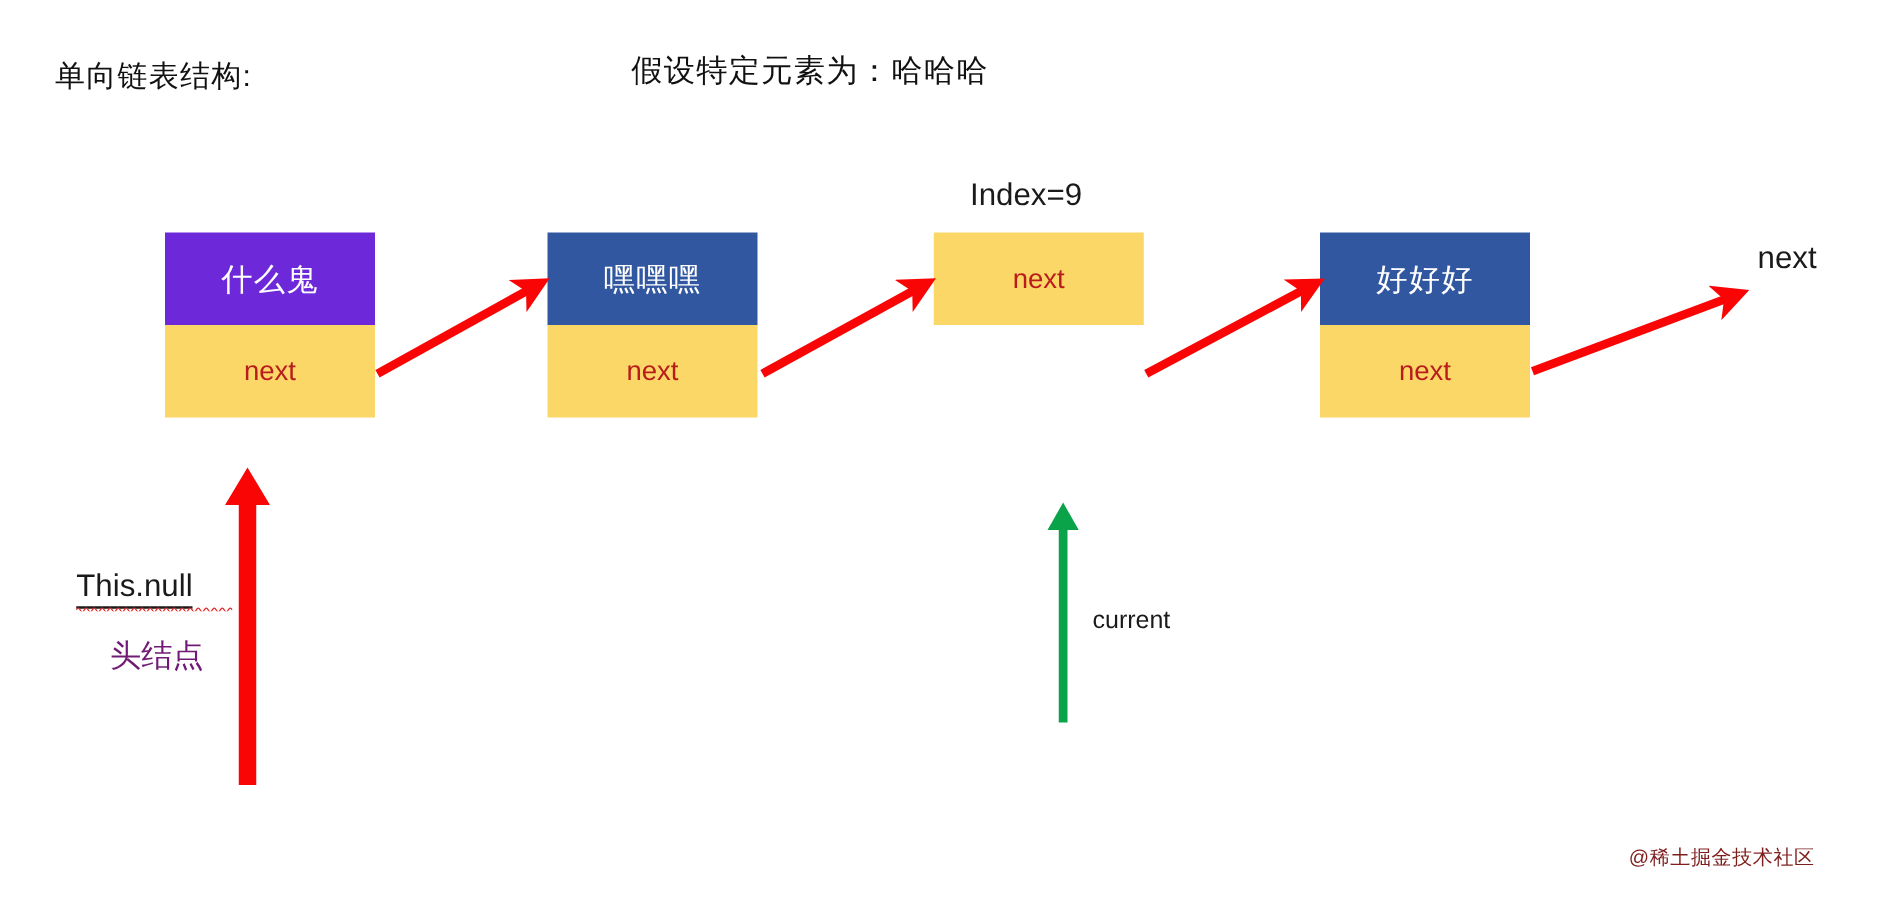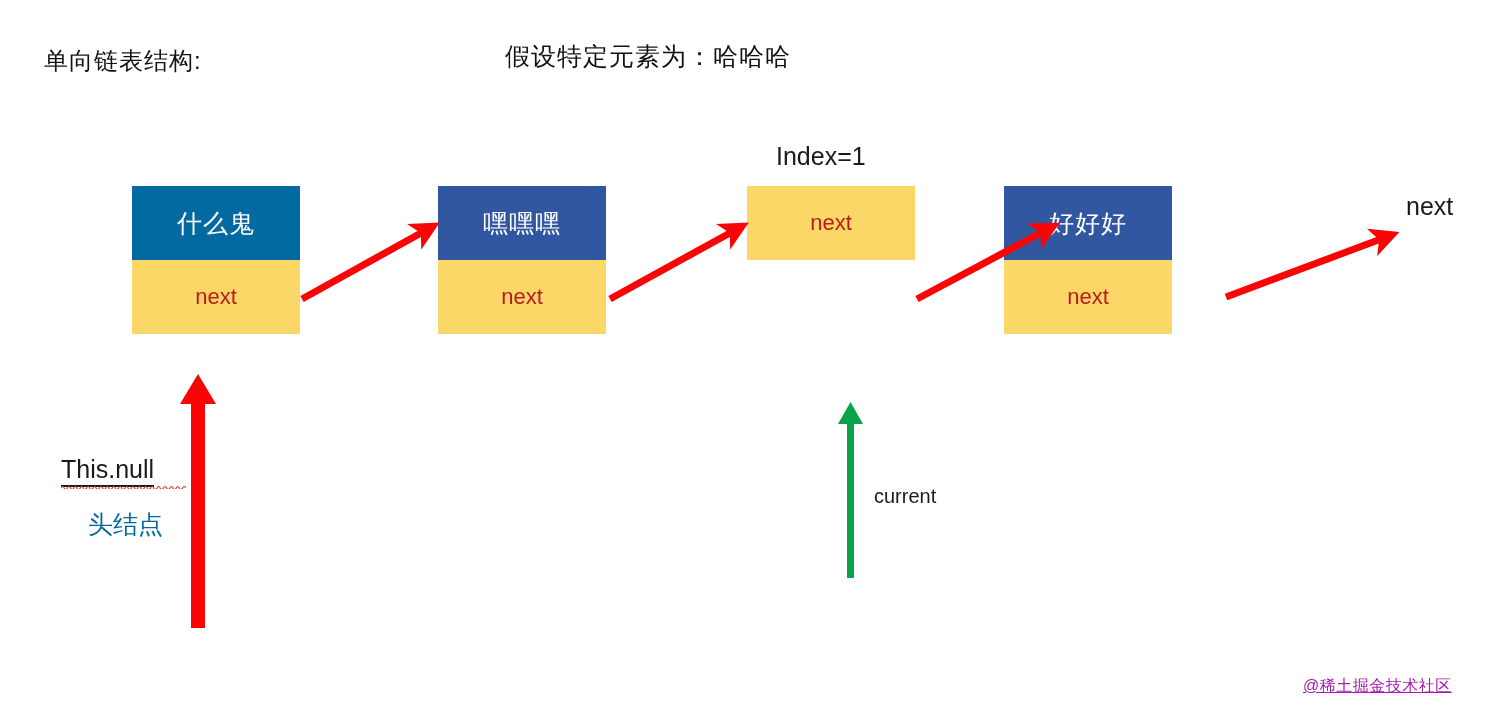--- a/index.html
+++ b/index.html
@@ -67,31 +67,30 @@
   .head-en-wavy {
     left: 61px;
     top: 484px;
     width: 125px;
     height: 5px;
   }
   .head-cn-label {
     left: 88px;
     top: 508px;
     font-size: 25px;
-    color: #0369a1;
+    color: #701a75;
     white-space: nowrap;
   }
   .watermark {
     left: 1303px;
     top: 676px;
     font-size: 16px;
-    color: #a21caf;
+    color: #7f1d1d;
     letter-spacing: 0.5px;
     white-space: nowrap;
-    text-decoration: underline;
   }
 
   
   .node {
     width: 168px;
     height: 148px;
   }
   .node-head {
     height: 74px;
     display: flex;
@@ -119,34 +118,34 @@
     pointer-events: none;
   }
 </style>
 </head>
 <body>
 
 <div id="canvas">
 
   <div class="abs title-label">单向链表结构:</div>
   <div class="abs subtitle-label">假设特定元素为：哈哈哈</div>
-  <div class="abs index-label">Index=1</div>
+  <div class="abs index-label">Index=9</div>
   <div class="abs null-label">next</div>
   <div class="abs current-label">current</div>
 
   <div class="abs head-en-label">This.null</div>
   <svg class="abs head-en-wavy" viewBox="0 0 125 5" preserveAspectRatio="none">
     <path d="M0 4 Q 1.6 1, 3.2 4 T 6.4 4 T 9.6 4 T 12.8 4 T 16 4 T 19.2 4 T 22.4 4 T 25.6 4 T 28.8 4 T 32 4 T 35.2 4 T 38.4 4 T 41.6 4 T 44.8 4 T 48 4 T 51.2 4 T 54.4 4 T 57.6 4 T 60.8 4 T 64 4 T 67.2 4 T 70.4 4 T 73.6 4 T 76.8 4 T 80 4 T 83.2 4 T 86.4 4 T 89.6 4 T 92.8 4 T 96 4 T 99.2 4 T 102.4 4 T 105.6 4 T 108.8 4 T 112 4 T 115.2 4 T 118.4 4 T 121.6 4 T 124.8 4" fill="none" stroke="#e03030" stroke-width="1.1"></path>
   </svg>
   <div class="abs head-cn-label">头结点</div>
 
   <div class="abs watermark">@稀土掘金技术社区</div>
 
   <div class="abs node" style="left:132px; top:186px;">
-    <div class="node-head" style="background:#0369a1;">
+    <div class="node-head" style="background:#6d28d9;">
       <span>什么鬼</span>
     </div>
     <div class="node-next" style="background:#fbd768;">
       <span>next</span>
     </div>
   </div>
 
   <div class="abs node" style="left:438px; top:186px;">
     <div class="node-head" style="background:#30579f;">
       <span>嘿嘿嘿</span>
@@ -155,21 +154,21 @@
       <span>next</span>
     </div>
   </div>
 
   <div class="abs node" style="left:747px; top:186px;">
     <div class="node-next" style="background:#fbd768;">
       <span>next</span>
     </div>
   </div>
 
-  <div class="abs node" style="left:1004px; top:186px;border-radius:25px;">
+  <div class="abs node" style="left:1056px; top:186px;border-radius:25px;">
     <div class="node-head" style="background:#30579f;">
       <span>好好好</span>
     </div>
     <div class="node-next" style="background:#fbd768;">
       <span>next</span>
     </div>
   </div>
 
   <svg class="abs arrow-layer" viewBox="0 0 1512 720">
     <defs>

